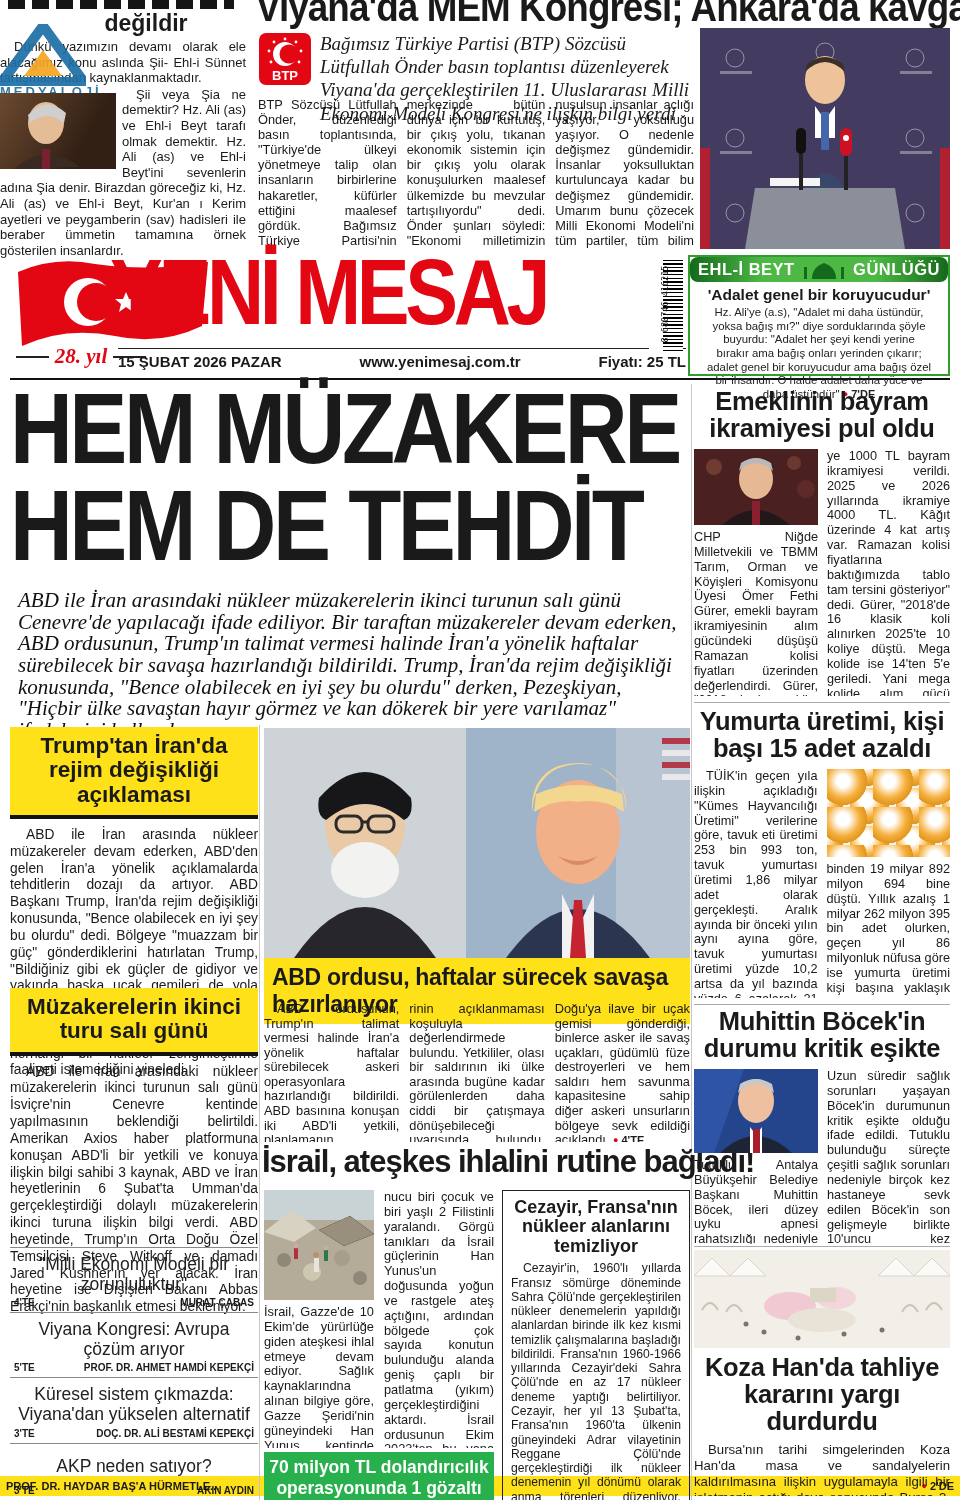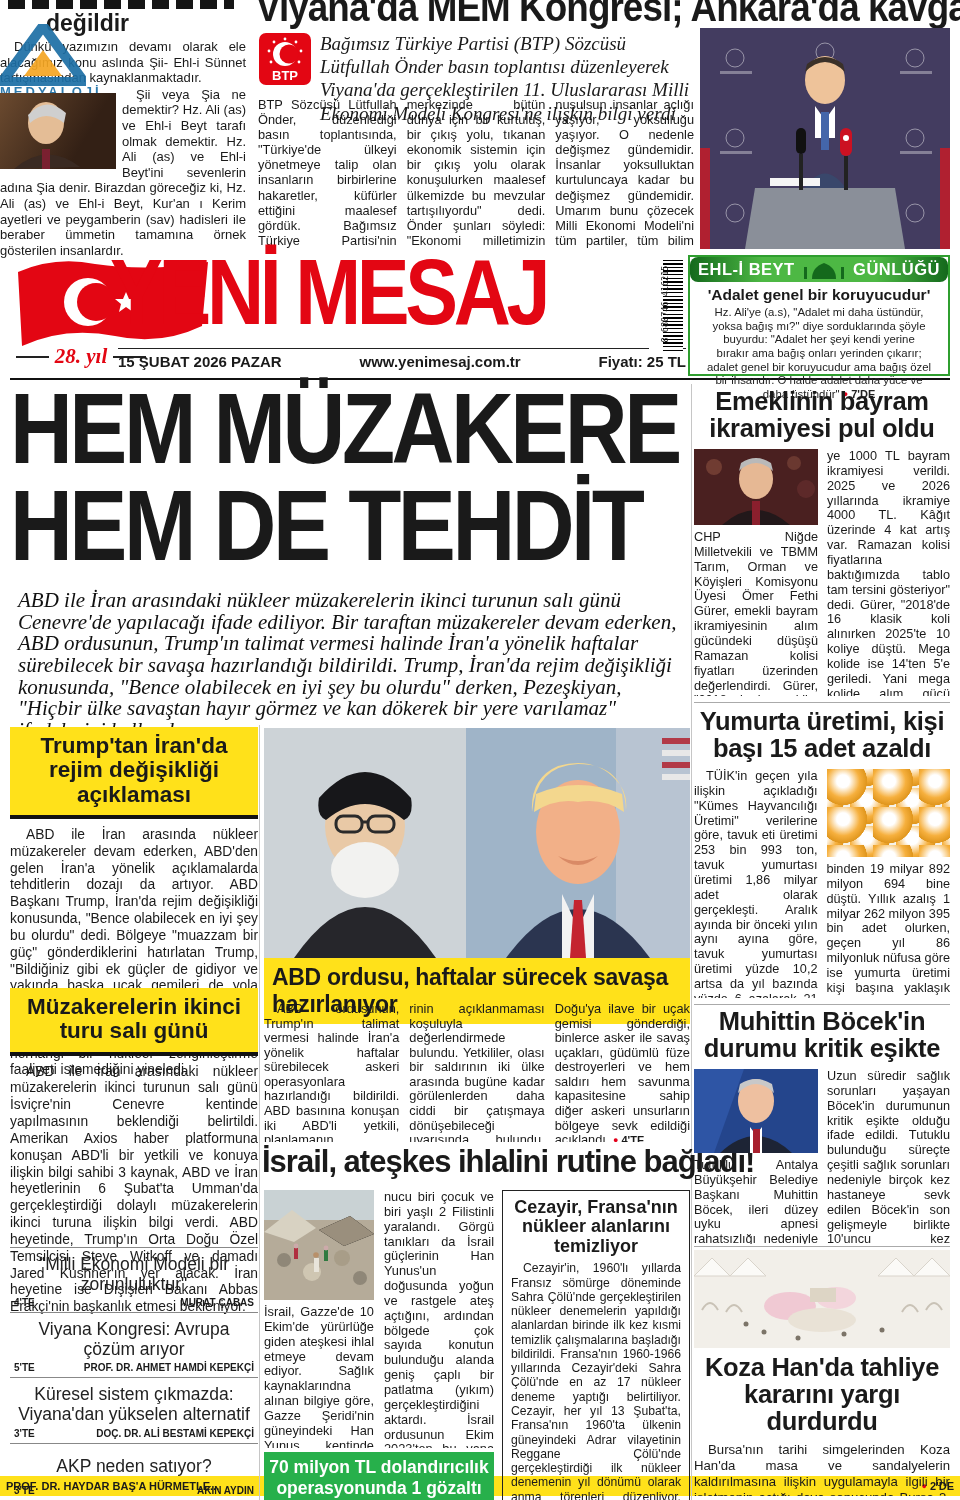--- a/index.html
+++ b/index.html
@@ -7,21 +7,21 @@
           font-family:"Liberation Sans", sans-serif; color:#1a1a1a; overflow:hidden; }
   .abs { position:absolute; }
   .jtext { text-align:justify; }
   .pref { font-weight:bold; font-size:11px; white-space:nowrap; }
   .dot::before { content:"●"; color:#e3001a; font-size:9px; margin-right:3px; vertical-align:1px; }
 
   
   #tl { left:10px; top:0; width:246px; height:248px; }
   #tl-cut { position:absolute; left:8px; top:0; width:226px; height:9px; overflow:hidden;
             background:repeating-linear-gradient(90deg,#151515 0 17px, transparent 17px 24px); }
-  #tl-head { margin:10px 0 2px; font-size:23px; font-weight:bold;padding-left:46px; }
+  #tl-head { margin:10px 0 2px; text-align:center; font-size:23px; font-weight:bold;padding-left:46px; }
   #tl-body { font-size:13px; line-height:1.2; }
   #tl-body p { margin:0 0 1px; text-indent:14px; }
   #medyaloji { position:absolute; left:0; top:24px; width:175px; opacity:.92; text-align:left; }
   #medyaloji .mtxt { display:block; color:#1d6fa5; font-weight:bold; font-size:13px; letter-spacing:3px; margin-top:-6px; }
   .photo { background:#888; }
   #haydar-photo { float:left; width:116px; height:76px; margin:6px 6px 2px 0; }
   #tl-footer { position:absolute; left:0; bottom:4px; width:100%; background:#ffe11a;
                font-weight:bold; font-size:11px; padding:4px 6px; box-sizing:border-box;
                display:flex; justify-content:space-between; align-items:center; }
 

